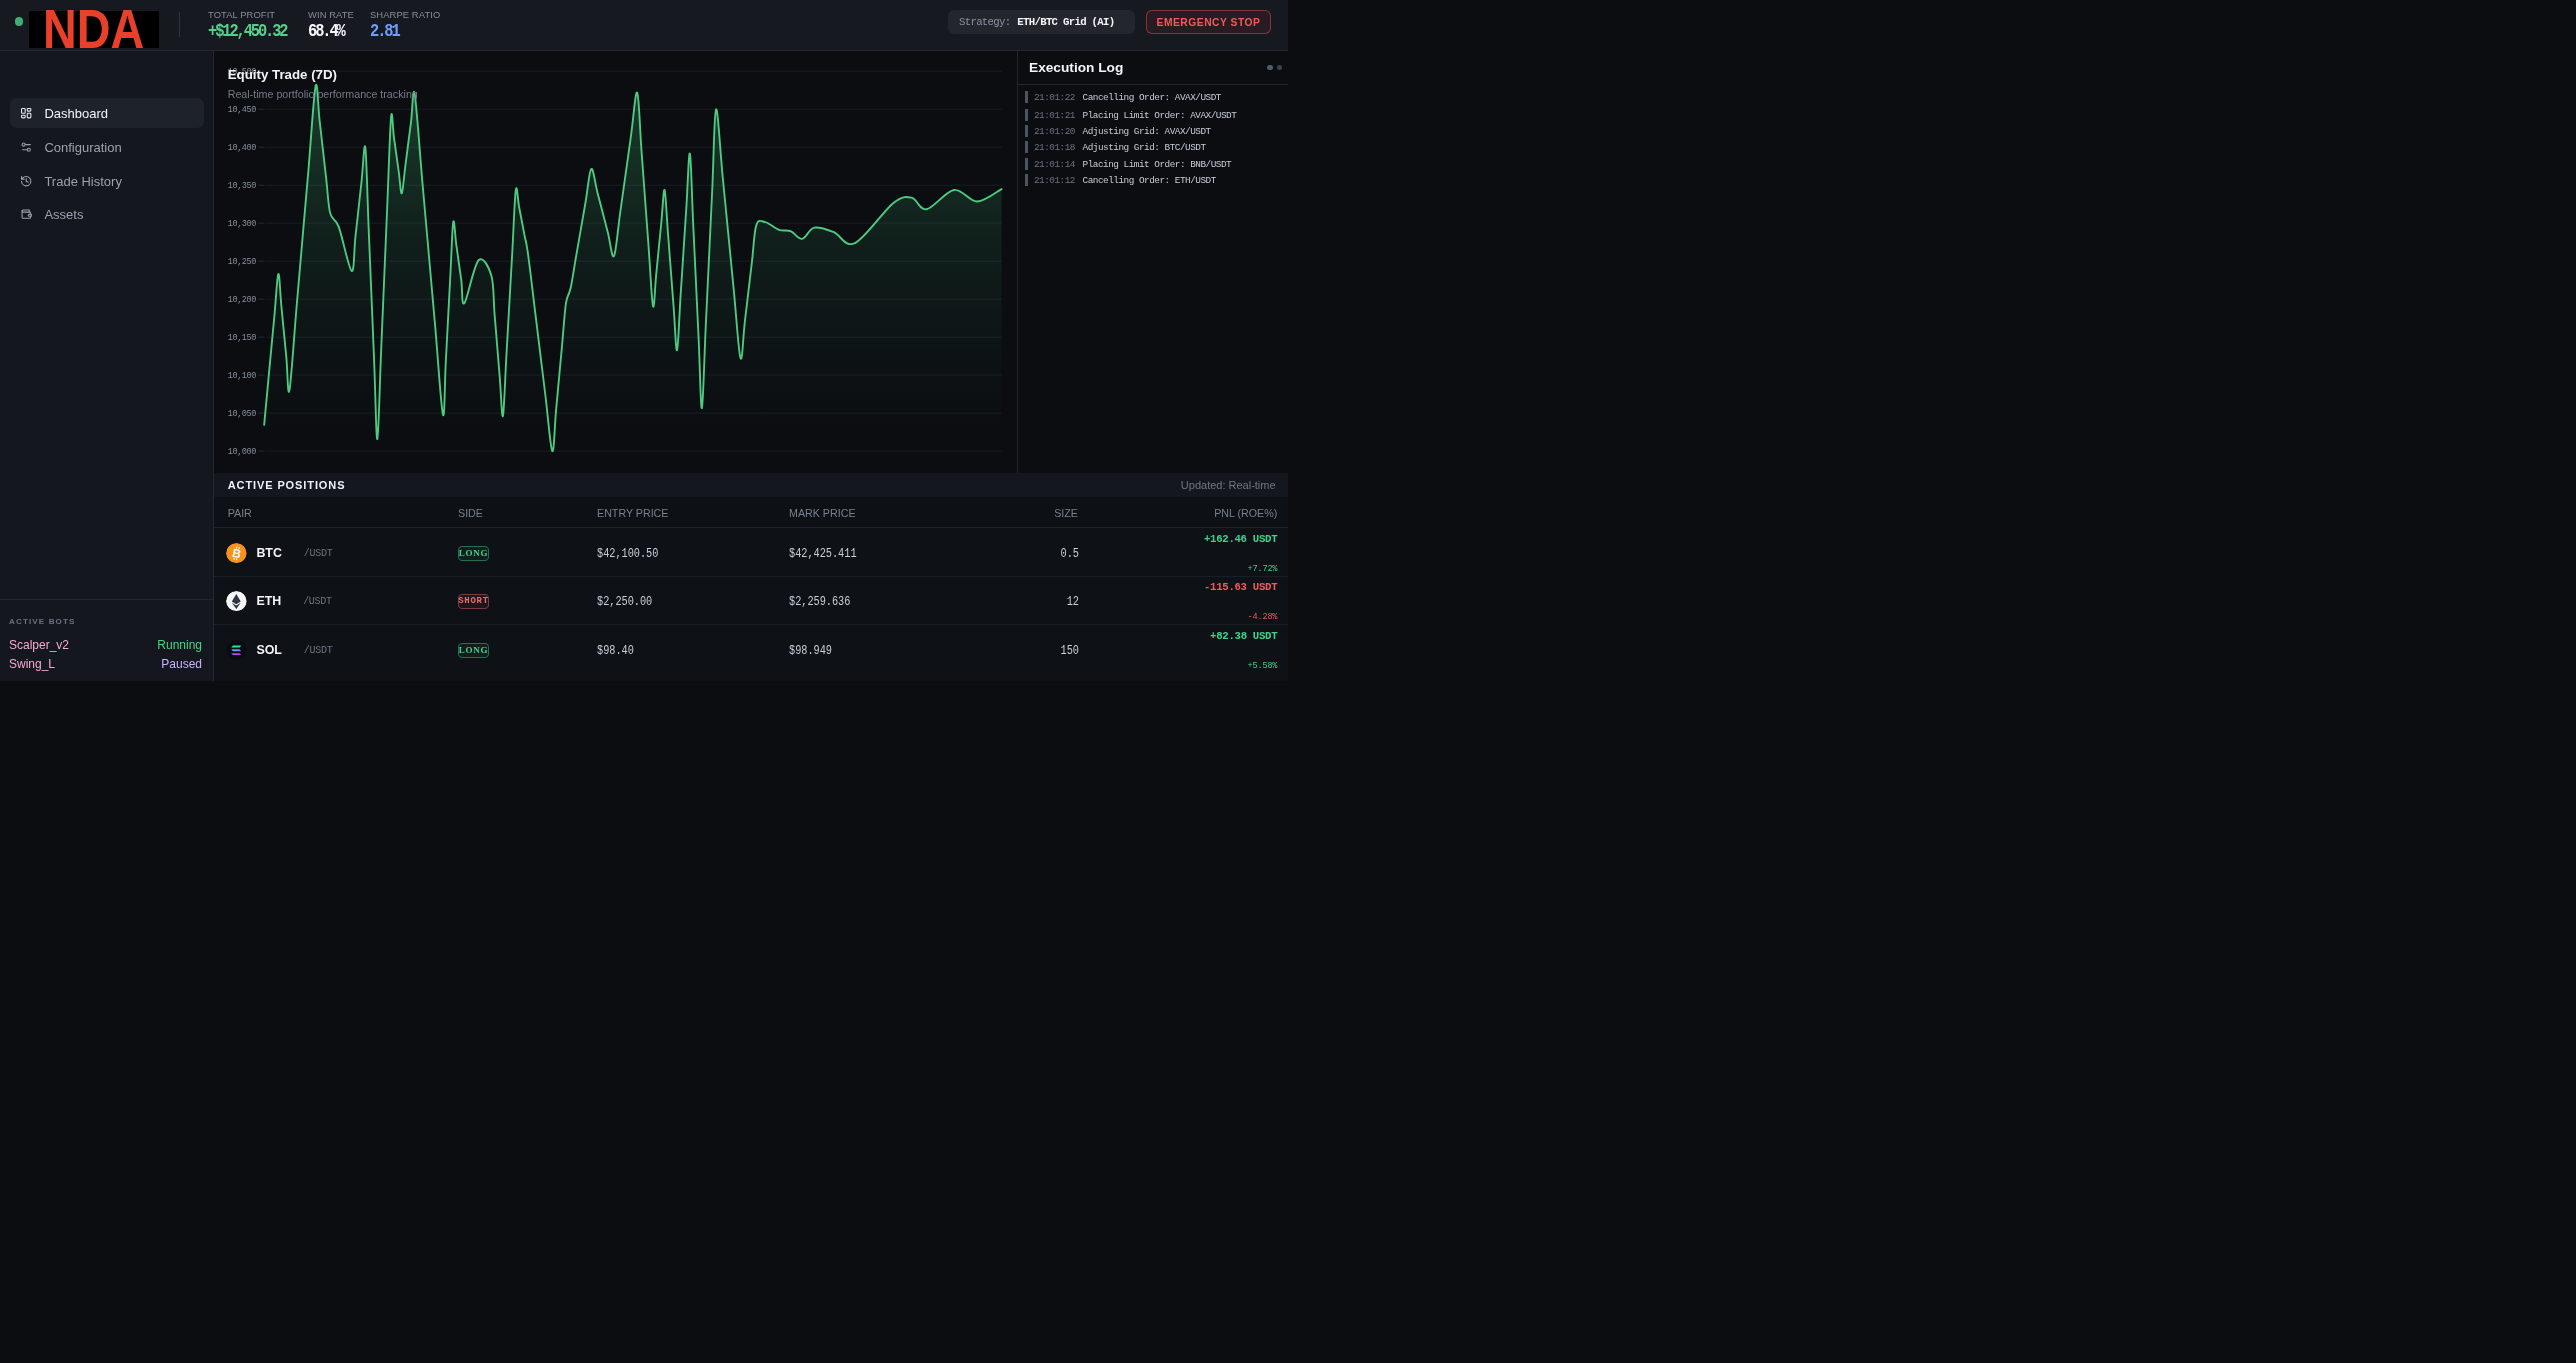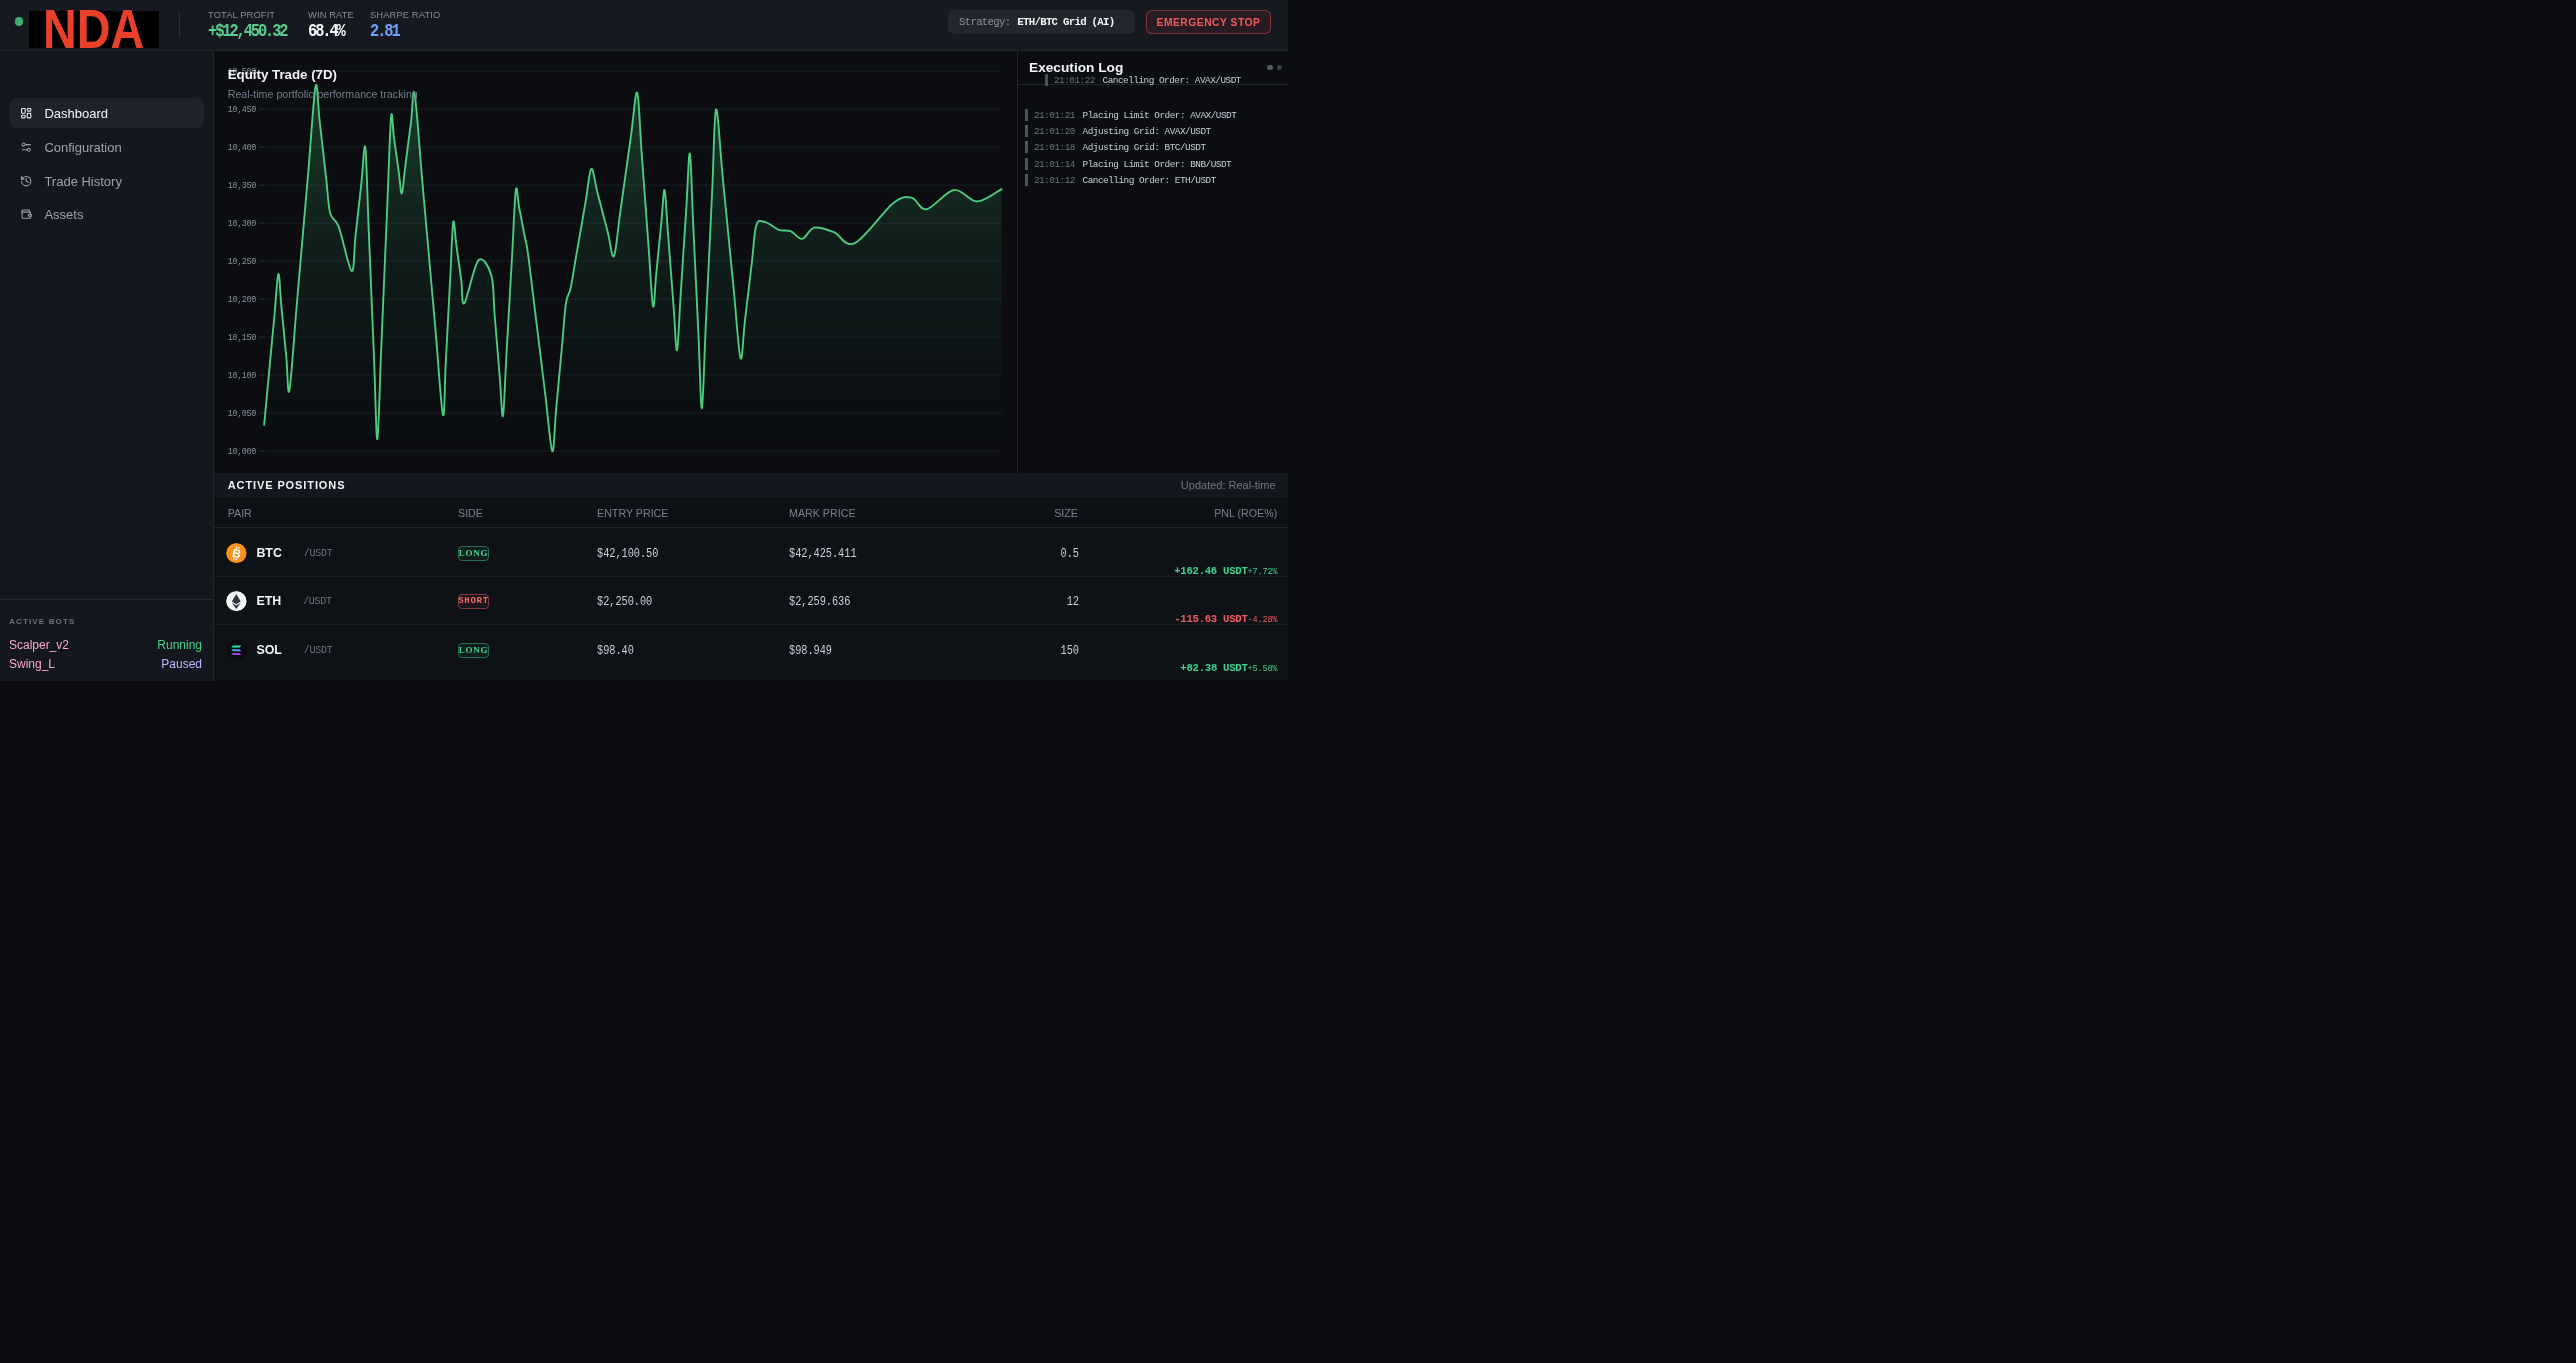--- a/index.html
+++ b/index.html
@@ -57,21 +57,21 @@
 .prow { position:absolute; left:0; width:1074px; height:48px; border-bottom:0.9px solid #1a1f27; }
 .cell { position:absolute; top:0; height:48px; display:flex; align-items:center; }
 .coin { width:20.6px; height:20.6px; border-radius:50%; flex:0 0 auto; }
 .pairname { font-size:12.4px; font-weight:bold; color:#f2f4f8; margin-left:9.4px; }
 .pairquote { font-family:"Liberation Mono", monospace; font-size:10px; color:#6d7583; margin-left:22px; letter-spacing:-0.3px; }
 .badge { font-family:"Liberation Mono", monospace; font-size:9px; font-weight:bold; letter-spacing:0.7px; border-radius:4.3px; width:31px; height:15px; display:flex; align-items:center; justify-content:center; }
 .badge.long { color:#43d389; border:0.9px solid rgba(67,211,137,0.45); background:rgba(67,211,137,0.07);font-family:Liberation Serif, serif; }
 .badge.short { color:#f16a6a; border:0.9px solid rgba(241,106,106,0.45); background:rgba(241,106,106,0.07); }
 .price { font-family:"Liberation Mono", monospace; font-size:10.3px; letter-spacing:-0.04px; color:#c9cfd9; transform:scaleY(1.2); transform-origin:left center; }
 .sizev { font-family:"Liberation Mono", monospace; font-size:10.3px; color:#c9cfd9; position:absolute; right:0; transform:scaleY(1.2); }
-.pnl { position:absolute; right:10.7px; top:0; height:48px; display:flex; flex-direction:row; align-items:flex-end; justify-content:center; font-family:"Liberation Mono", monospace; }
+.pnl { position:absolute; right:10.7px; top:0; height:48px; display:flex; flex-direction:column; align-items:flex-end; justify-content:center; font-family:"Liberation Mono", monospace; }
 .pnl .main { font-size:10.7px; font-weight:bold; letter-spacing:-0.3px; }
 .pnl .sub { font-size:8.6px; margin-top:19px; letter-spacing:-0.2px; }
 .pos { color:#3fd28c; } .neg { color:#f05b5f; }
 </style>
 </head>
 <body>
 <div id="app">
   <div id="topbar">
     <div id="statusdot"></div>
     <div id="logobox">
@@ -180,21 +180,21 @@
 </svg>
     <div id="charttitle">Equity Trade (7D)</div>
     <div id="chartsub">Real-time portfolio performance tracking</div>
   </div>
 
   <div id="logpanel">
     <div id="logtitle">Execution Log</div>
     <div class="dot" style="right:5.6px; background:#3c424d;"></div>
     <div class="dot" style="right:15.4px; background:#555c69;"></div>
     <div id="logsep"></div>
-    <div class="logrow" style="top:21px;margin-left:20px;">
+    <div class="logrow" style="top:38px;">
         <span class="bar"></span>
         <span class="t">21:01:22</span>
         <span class="m">Cancelling Order: AVAX/USDT</span>
       </div>
     <div class="logrow" style="top:56px;">
         <span class="bar"></span>
         <span class="t">21:01:21</span>
         <span class="m">Placing Limit Order: AVAX/USDT</span>
       </div>
     <div class="logrow" style="top:72px;">

